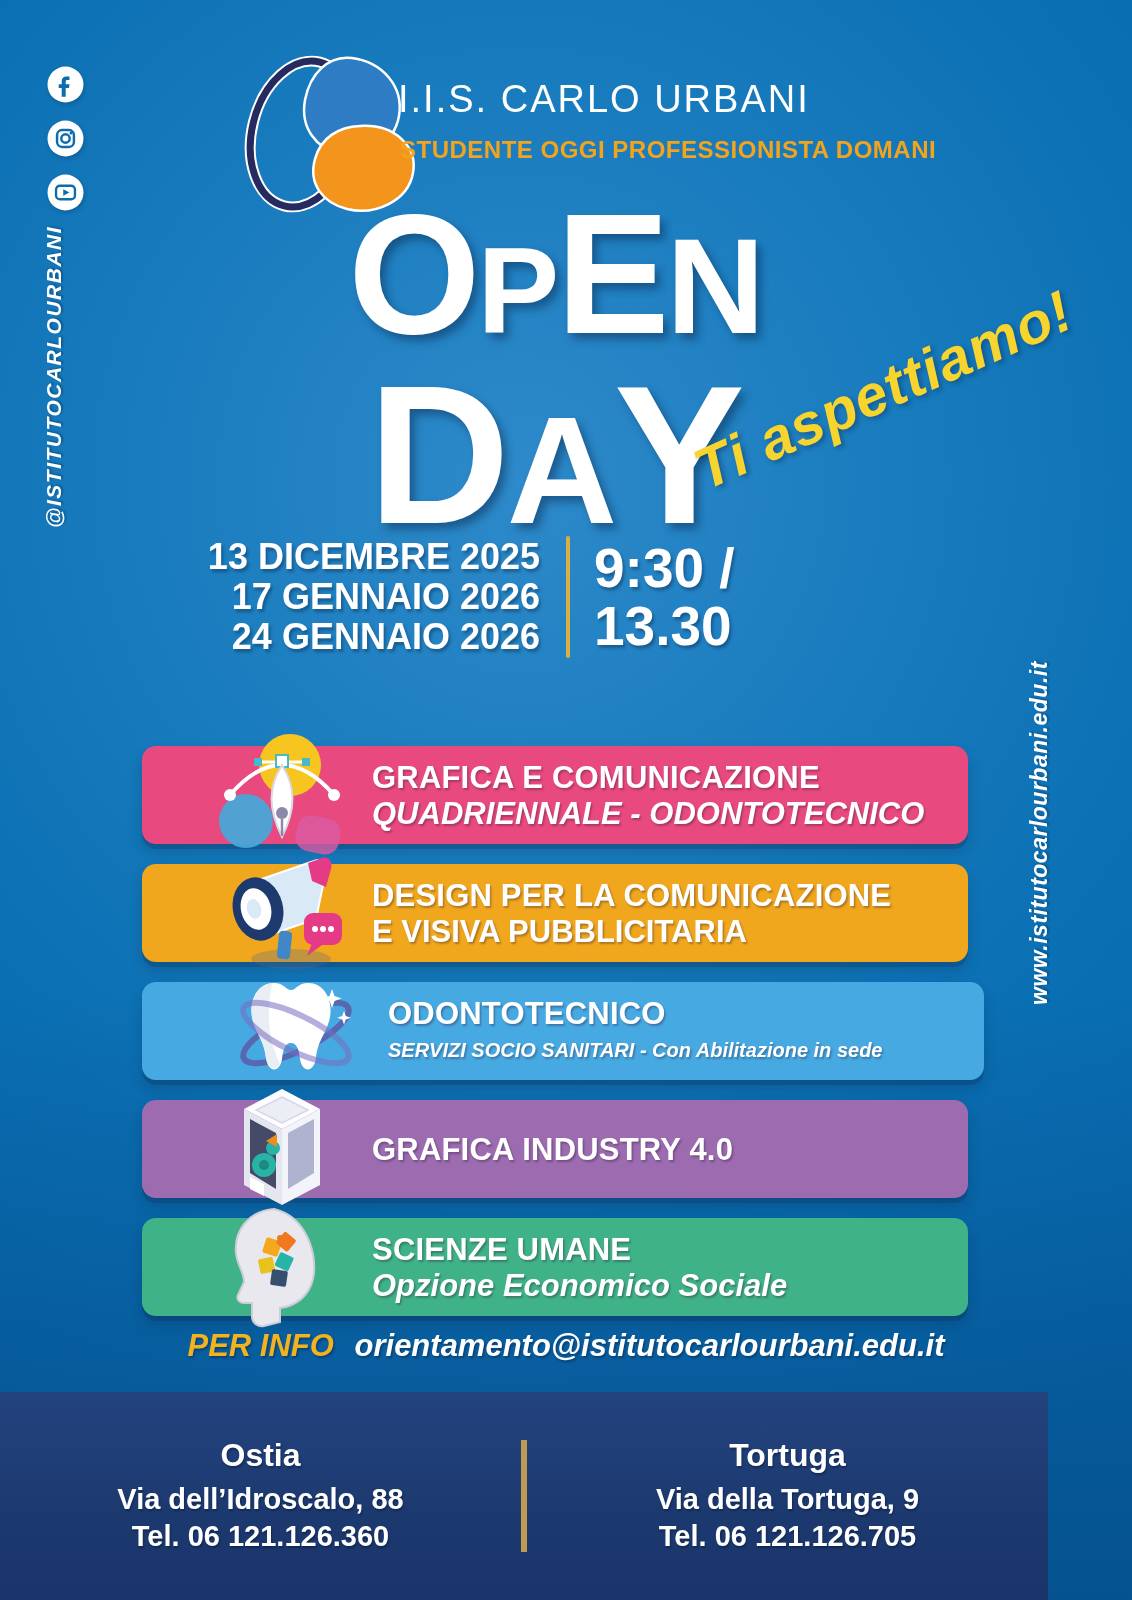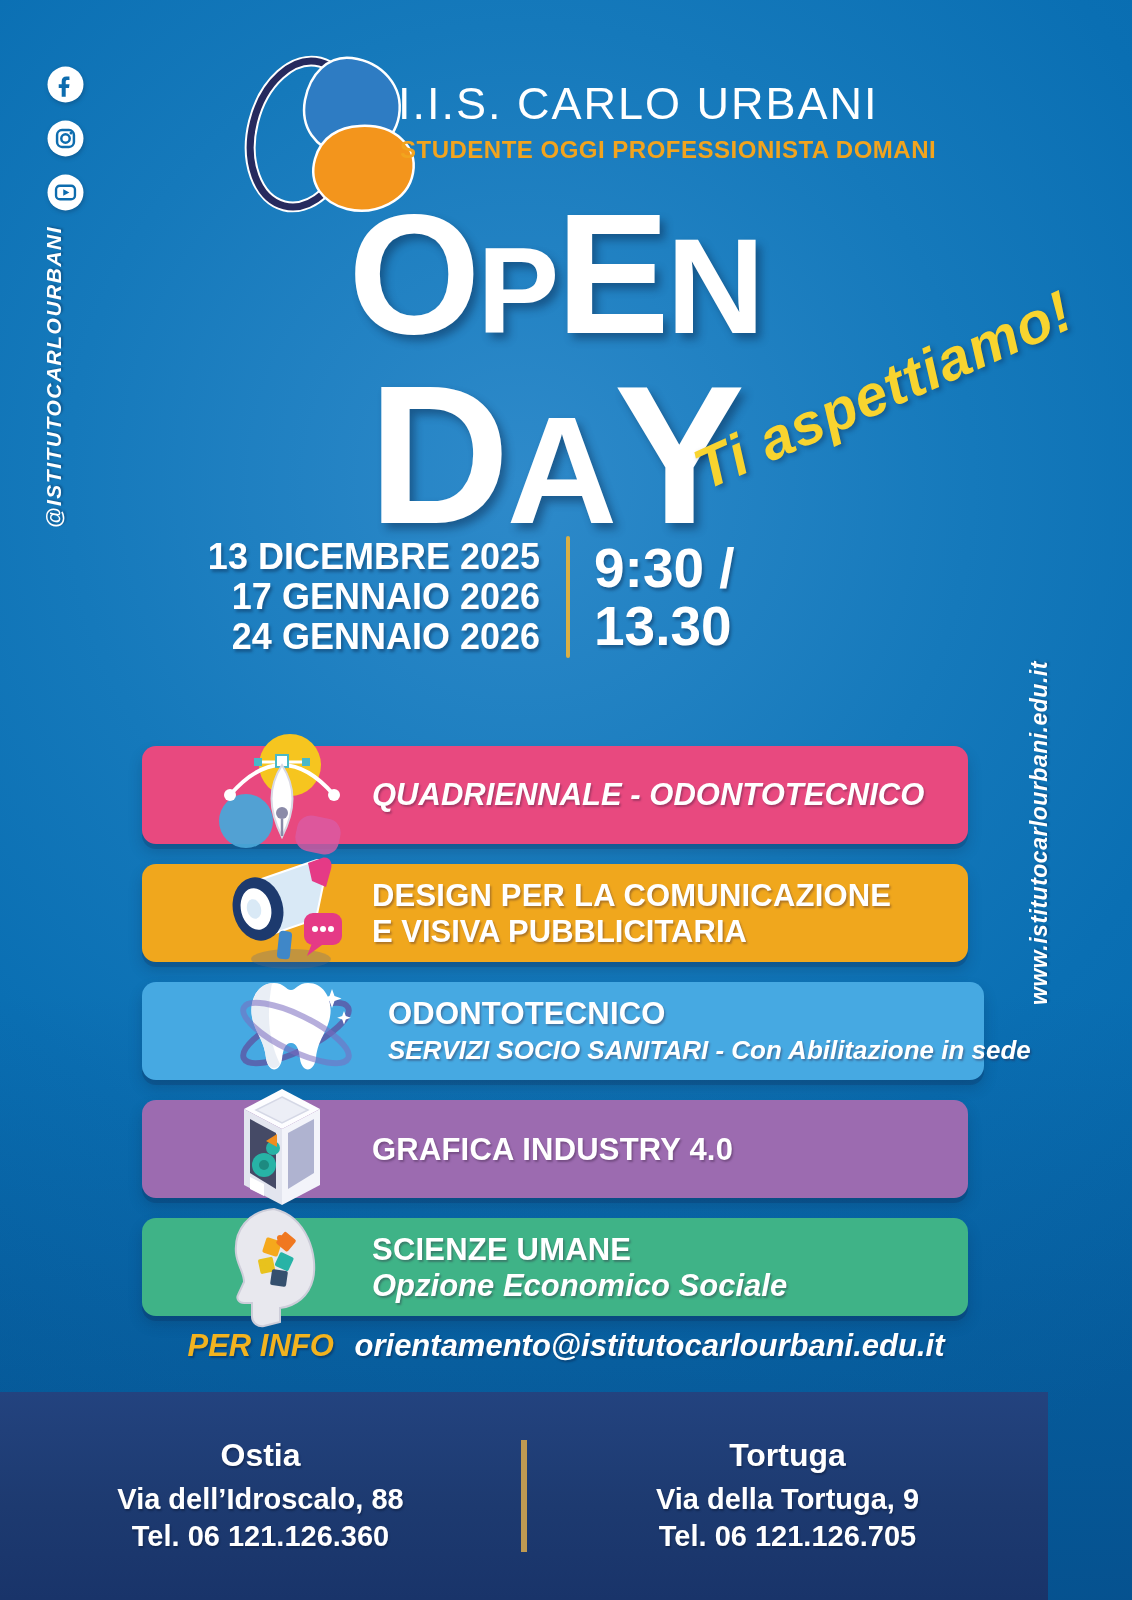--- a/index.html
+++ b/index.html
@@ -22,21 +22,21 @@
   .site-vert{
     position:absolute;left:1026px;top:575px;height:430px;
     writing-mode:vertical-rl;transform:rotate(180deg);
     color:#fff;font-size:23px;font-weight:bold;font-style:italic;letter-spacing:0.5px;
     white-space:nowrap;text-shadow:1px 2px 2px rgba(10,35,70,.35);
   }
   
   .logo{position:absolute;left:240px;top:42px;}
   .school-title{
     position:absolute;left:398px;top:78px;width:520px;
-    color:#fff;font-size:45px;font-weight:normal;letter-spacing:2px;white-space:nowrap;
+    color:#fff;font-size:38px;font-weight:normal;letter-spacing:2px;white-space:nowrap;
   }
   .school-tagline{
     position:absolute;left:400px;top:136px;width:520px;
     color:#f2a41e;font-size:24px;font-weight:bold;letter-spacing:0.5px;white-space:nowrap;
   }
   
   .hero{position:absolute;left:245px;top:200px;width:620px;text-align:center;color:#fff;}
   .hero-line{font-weight:bold;letter-spacing:-3px;text-shadow:5px 6px 8px rgba(8,35,70,.45);}
   .hero-line1{font-size:170px;line-height:148px;}
   .hero-line2{font-size:196px;line-height:162px;margin-top:10px;}
@@ -58,21 +58,21 @@
     display:flex;align-items:center;
     box-shadow:0 5px 0 rgba(15,30,65,.18), 0 8px 14px rgba(10,30,60,.22);
   }
   .banner-icon{width:132px;height:132px;margin-left:74px;flex:0 0 auto;position:relative;}
   .banner-icon svg{position:absolute;left:0;top:50%;transform:translateY(-50%);}
   .banner-text{margin-left:24px;display:flex;flex-direction:column;justify-content:center;color:#fff;}
   .b-title{font-size:31px;font-weight:bold;letter-spacing:0.2px;line-height:37px;
            text-shadow:1.5px 2px 2px rgba(50,25,55,.35);white-space:nowrap;}
   .b-sub{font-size:31px;font-weight:bold;line-height:36px;text-shadow:1.5px 2px 2px rgba(50,25,55,.35);white-space:nowrap;}
   .b-sub.italic{font-style:italic;}
-  .b-sub.small{font-size:26px;}
+  .b-sub.small{font-size:20px;}
   .b-sub:empty{display:none;}
   
   .info-line{
     position:absolute;left:0;top:1328px;width:1132px;text-align:center;
     font-size:31px;font-weight:bold;font-style:italic;
     text-shadow:1.5px 2px 2px rgba(10,25,60,.4);
   }
   .info-label{color:#f2b31f;}
   .info-email{color:#fff;margin-left:12px;}
   
@@ -160,20 +160,21 @@
         <path d="M42 33 H90" stroke="#fff" stroke-width="3"></path>
         <rect x="38" y="29" width="8" height="8" fill="#49b8c8"></rect>
           <rect x="86" y="29" width="8" height="8" fill="#49b8c8"></rect>
         <rect x="60" y="26" width="12" height="12" fill="#fff" stroke="#49b8c8" stroke-width="2"></rect>
         <path d="M66 36 C52 58 52 80 66 108 C80 80 80 58 66 36 Z" fill="#fff" stroke="#d8d8e4" stroke-width="2"></path>
         <circle cx="66" cy="84" r="6" fill="#8a8aa8"></circle>
         <path d="M66 90 V107" stroke="#8a8aa8" stroke-width="2.5"></path>
       </svg>
     </div>
     <div class="banner-text">
+      <div class="b-title">GRAFICA E COMUNICAZIONE</div>
       <div class="b-sub italic">QUADRIENNALE - ODONTOTECNICO</div>
     </div>
   </div>
 
   <div class="banner" style="top: 864px; background: rgb(240, 167, 29);">
     <div class="banner-icon">
       <svg width="132" height="132" viewBox="0 0 132 132">
         <ellipse cx="75" cy="112" rx="40" ry="10" fill="#5a6a8a" opacity="0.3"></ellipse>
         <path d="M40 34 L98 14 C106 11 112 16 110 24 L100 72 L48 90 Z" fill="#d9e9f6" stroke="#fff" stroke-width="2"></path>
         <path d="M92 16 L106 11 C113 9 117 15 115 22 L110 40 L96 34 Z" fill="#e53a86"></path>

